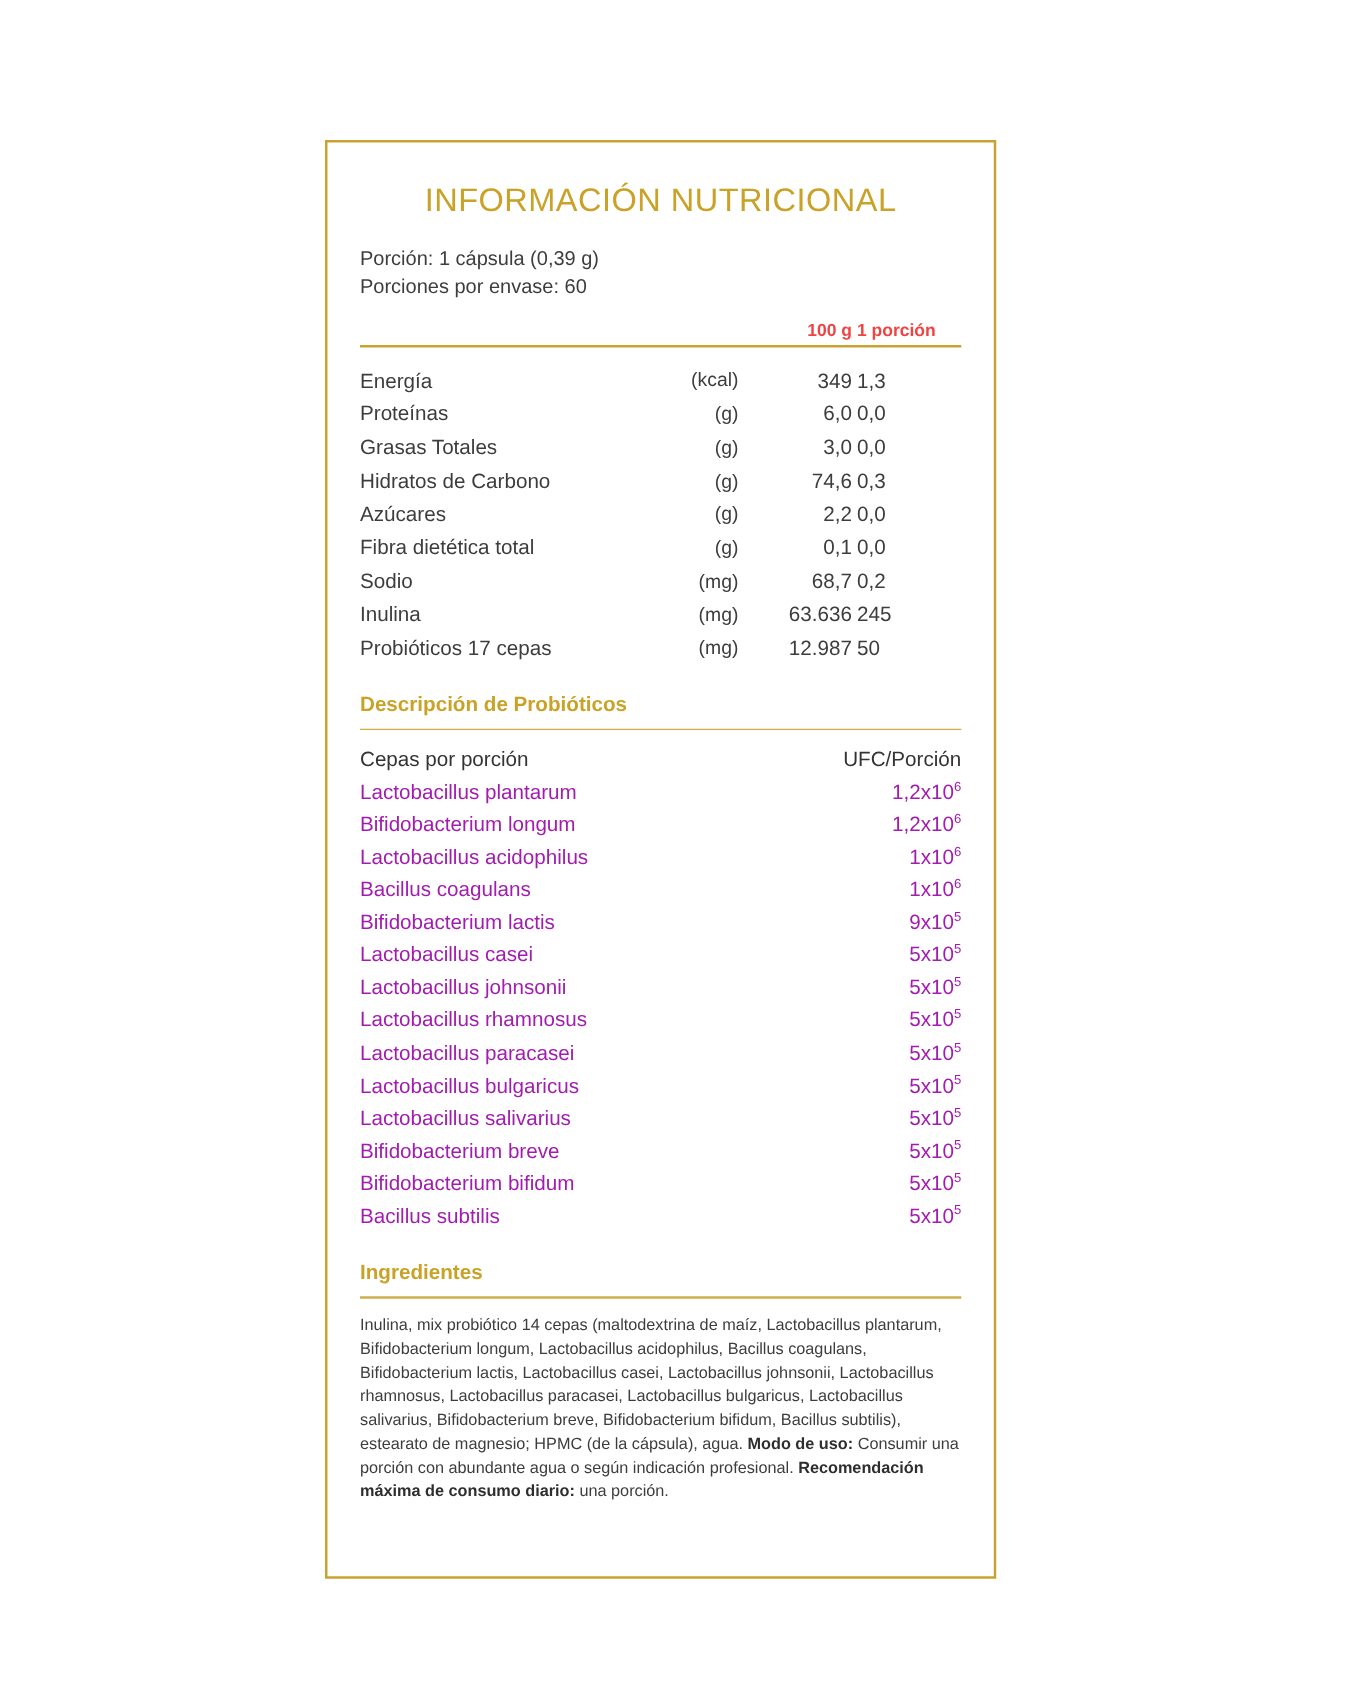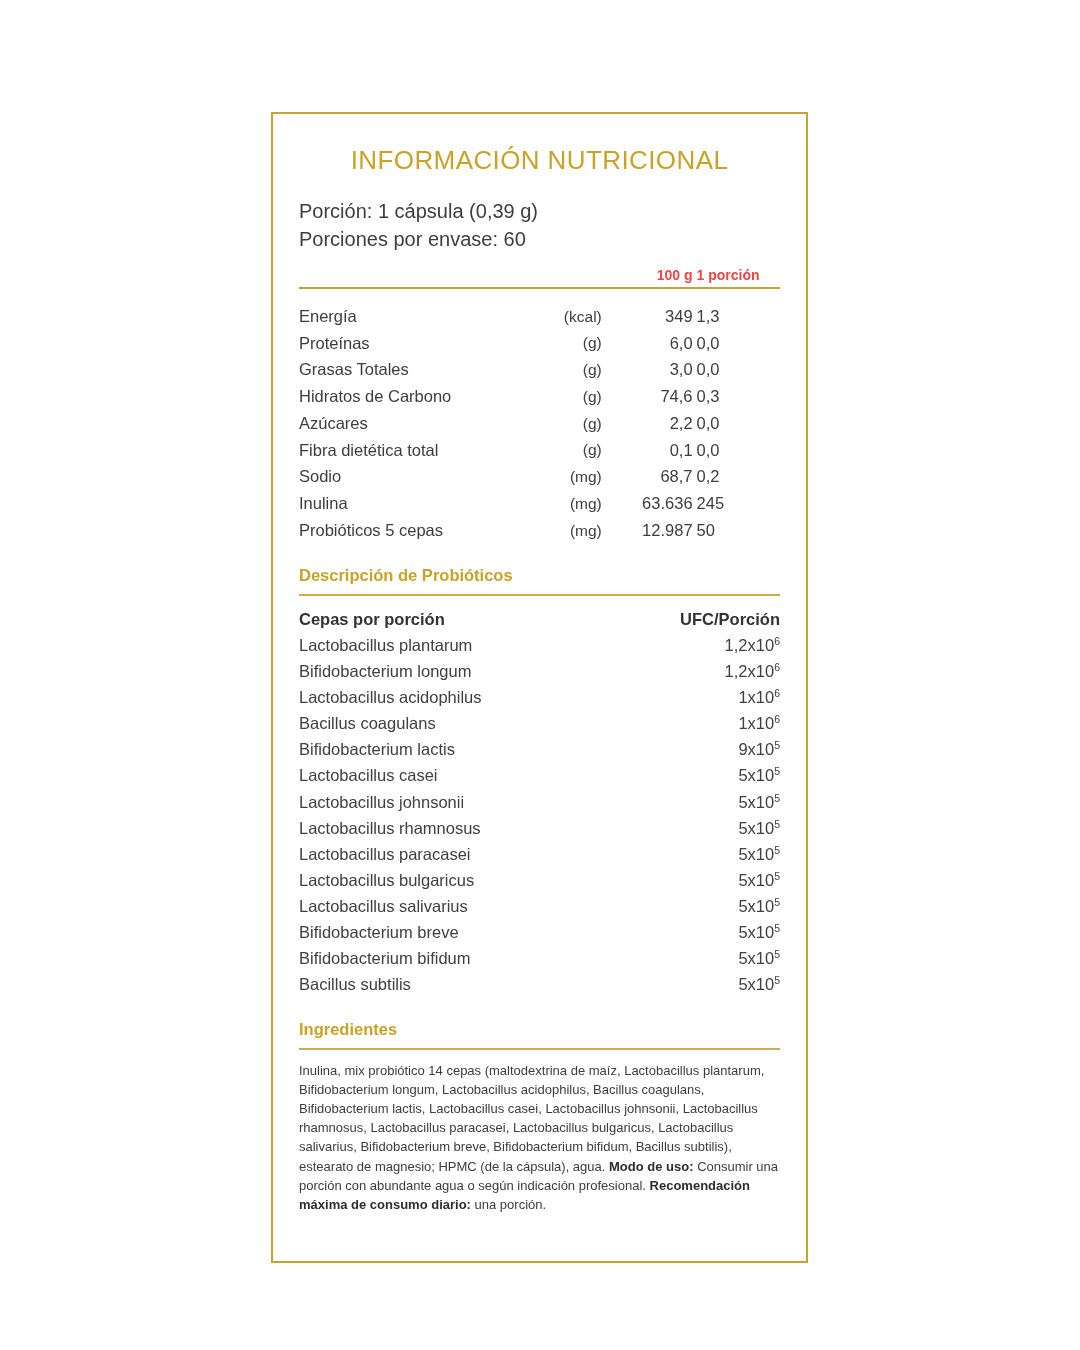--- a/index.html
+++ b/index.html
@@ -7,21 +7,21 @@
   body {
     width: 1080px;
     height: 1350px;
     background: #ffffff;
     font-family: "Liberation Sans", sans-serif;
     -webkit-font-smoothing: antialiased;
   }
 
   #label-card {
     position: absolute;
-    left: 271px;
+    left: 260px;
     top: 112px;
     width: 537px;
     height: 1151px;
     border: 2px solid #c9a330;
     background: #ffffff;
   }
 
   .card-inner {
     padding: 18px 26px 0 26px;
   }
@@ -33,21 +33,21 @@
     font-weight: 400;
     text-align: center;
     letter-spacing: 0.4px;
     margin: 14px 0 22px 0;
     line-height: 1.1;
   }
 
   
   .serving-line {
     color: #3d3d3d;
-    font-size: 20px;
+    font-size: 16px;
     line-height: 1.42;
     white-space: nowrap;
   }
 
   
   table.nutri {
     width: 100%;
     border-collapse: collapse;
     margin-top: 14px;
   }
@@ -103,26 +103,26 @@
   }
 
   
   table.strains {
     width: 100%;
     border-collapse: collapse;
   }
   table.strains td {
     padding: 1.2px 0;
     font-size: 16.5px;
-    color: #404040;
+    color: #a21caf;
     line-height: 1.44;
     white-space: nowrap;
   }
   table.strains tr.strain-head td {
-    font-weight: 700;
+    font-weight: 400;
     color: #333333;
     padding-bottom: 1px;
   }
   td.strain-name { text-align: left; }
   td.strain-val  { text-align: right; }
   sup.exp {
     font-size: 10.5px;
     vertical-align: super;
     line-height: 0;
   }
@@ -210,21 +210,21 @@
             <td class="col-100">68,7</td>
             <td class="col-serv">0,2</td>
           </tr>
           <tr class="data-row">
             <td class="col-name">Inulina</td>
             <td class="col-unit">(mg)</td>
             <td class="col-100">63.636</td>
             <td class="col-serv">245</td>
           </tr>
           <tr class="data-row">
-            <td class="col-name">Probióticos 5 cepas</td>
+            <td class="col-name">Probióticos 17 cepas</td>
             <td class="col-unit">(mg)</td>
             <td class="col-100">12.987</td>
             <td class="col-serv">50</td>
           </tr>
         </tbody>
     </table>
 
     <div>
       <div class="section-heading">Descripción de Probióticos</div>
       <div class="section-rule"></div>

